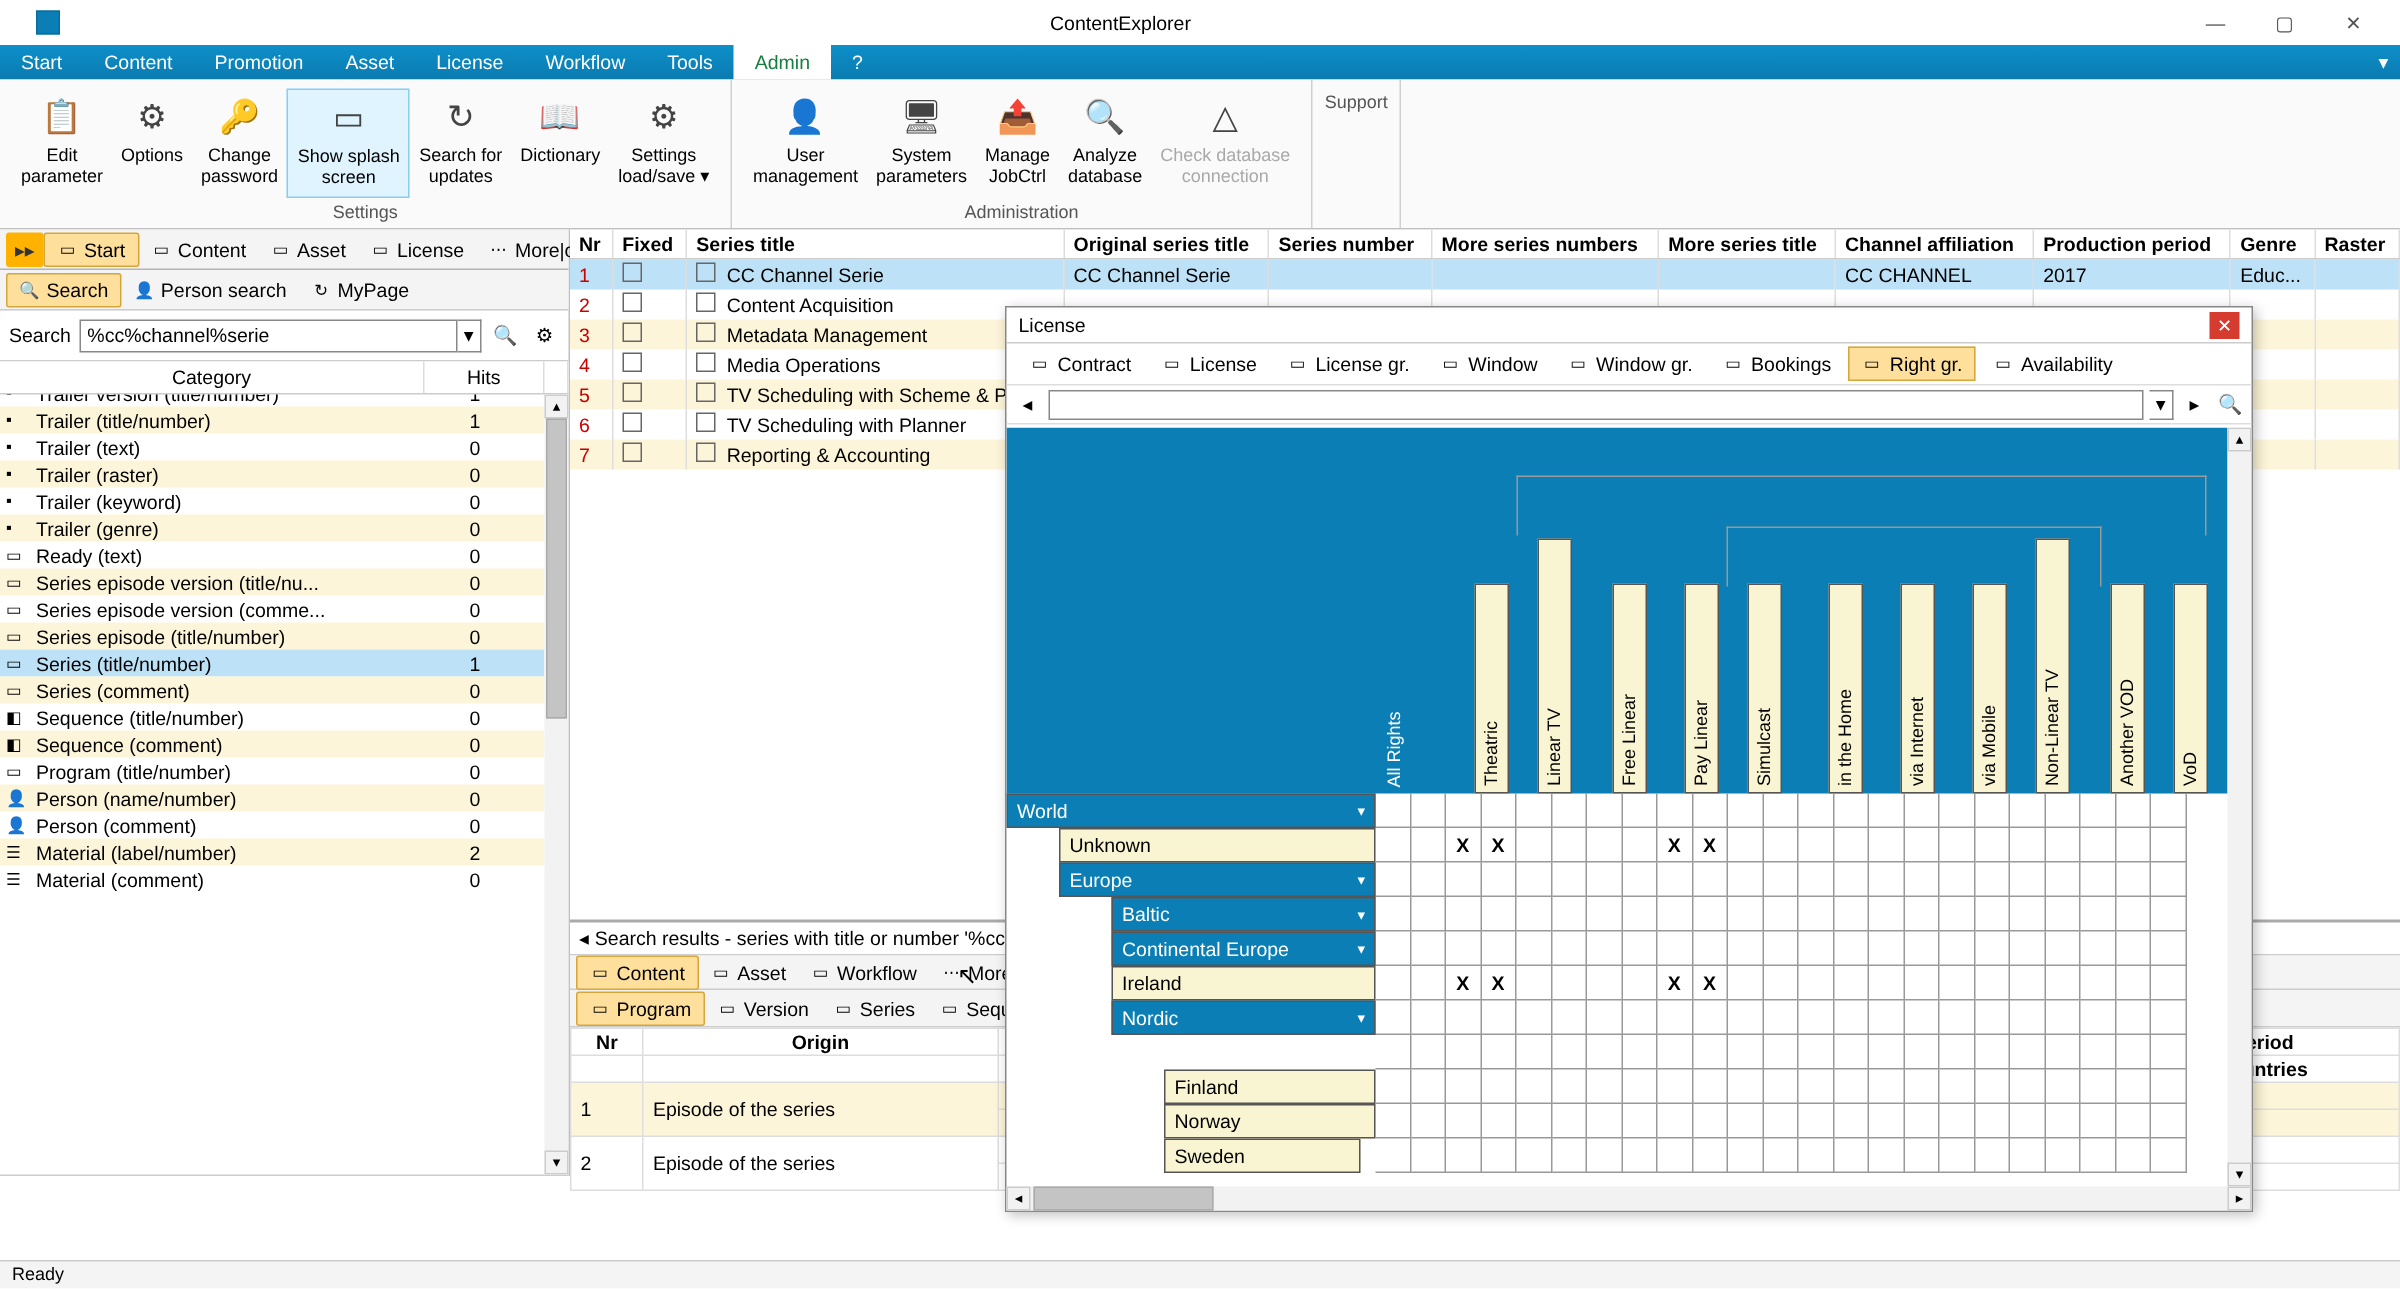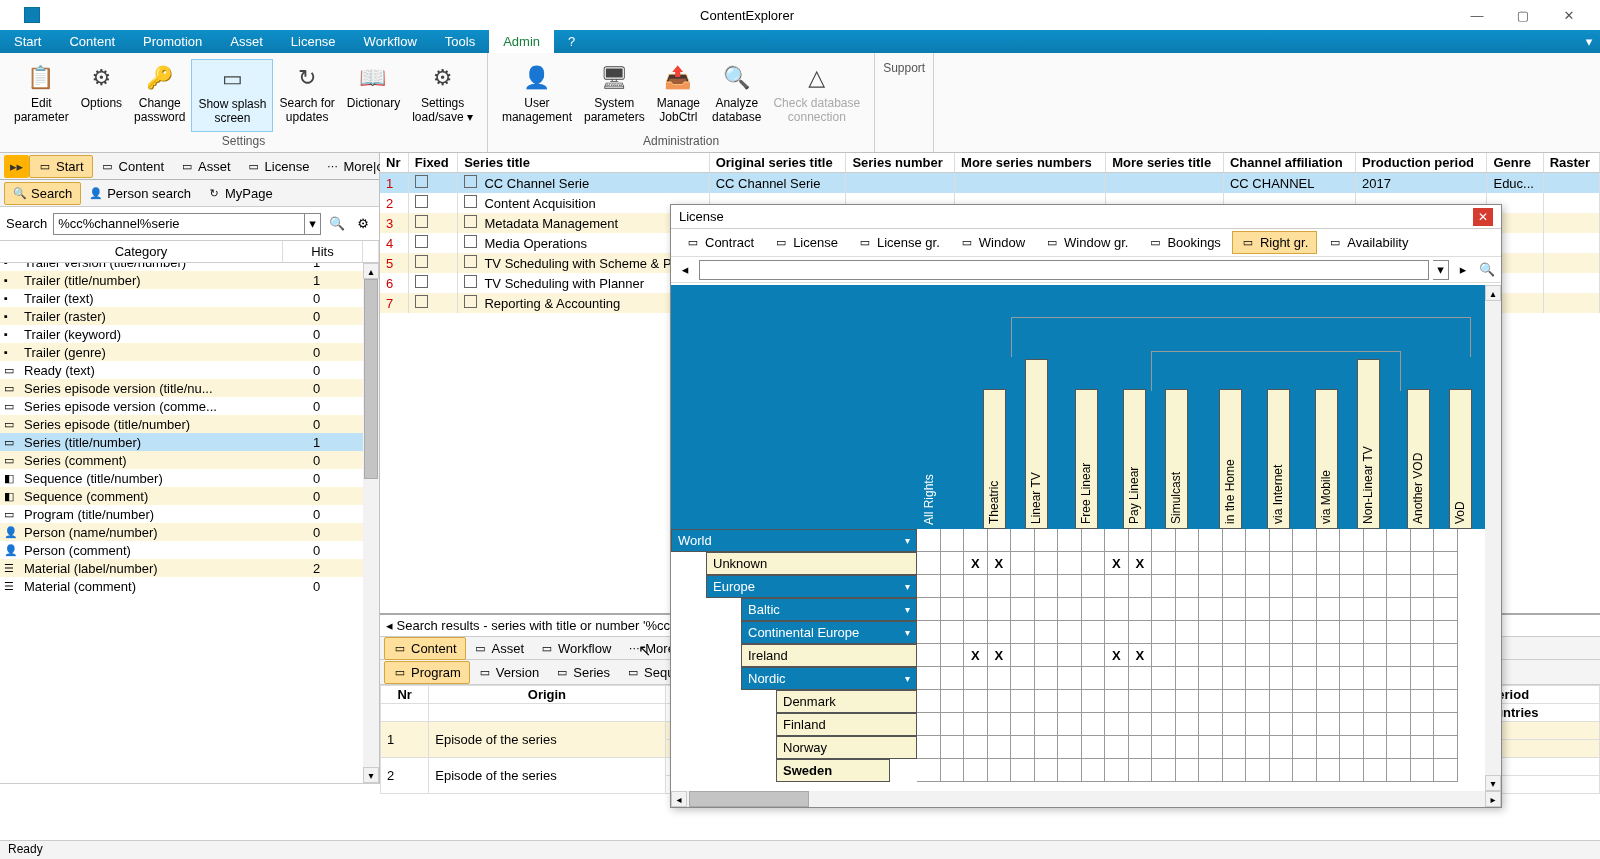--- a/index.html
+++ b/index.html
@@ -961,31 +961,28 @@
         </div>
         <div class="geo-row" style="top: 359px;">
           <div class="geo-label cream" style="position: absolute; left: 70px; width: 176px;">Ireland</div>
         </div>
         <div class="geo-row" style="top: 382px;">
           <div class="geo-label blue" style="position: absolute; left: 70px; width: 176px;">
             <span>Nordic</span>
             <span style="margin-left:auto;font-size:10px">▾</span>
           </div>
         </div>
-        <div class="geo-row" style="top: 405px;">
-          <div class="geo-label cream" style="position: absolute; left: 105px; width: 141px;">Denmark</div>
-        </div>
         <div class="geo-row" style="top: 428px;">
           <div class="geo-label cream" style="position: absolute; left: 105px; width: 141px;">Finland</div>
         </div>
         <div class="geo-row" style="top: 451px;">
           <div class="geo-label cream" style="position: absolute; left: 105px; width: 141px;">Norway</div>
         </div>
         <div class="geo-row" style="top: 474px;">
-          <div class="geo-label cream" style="position: absolute; left: 105px; width: 114px; font-weight: bold;">Sweden</div>
+          <div class="geo-label cream" style="position: absolute; left: 105px; width: 131px;">Sweden</div>
         </div>
       </div>
     <div class="vscroll">
       <div class="btn">▴</div>
       <div class="btn" style="position:absolute;bottom:0;left:0;right:0">▾</div>
     </div>
   </div>
   <div class="hscroll-bot">
     <div class="btn">◂</div>
     <div class="thumb"></div>

